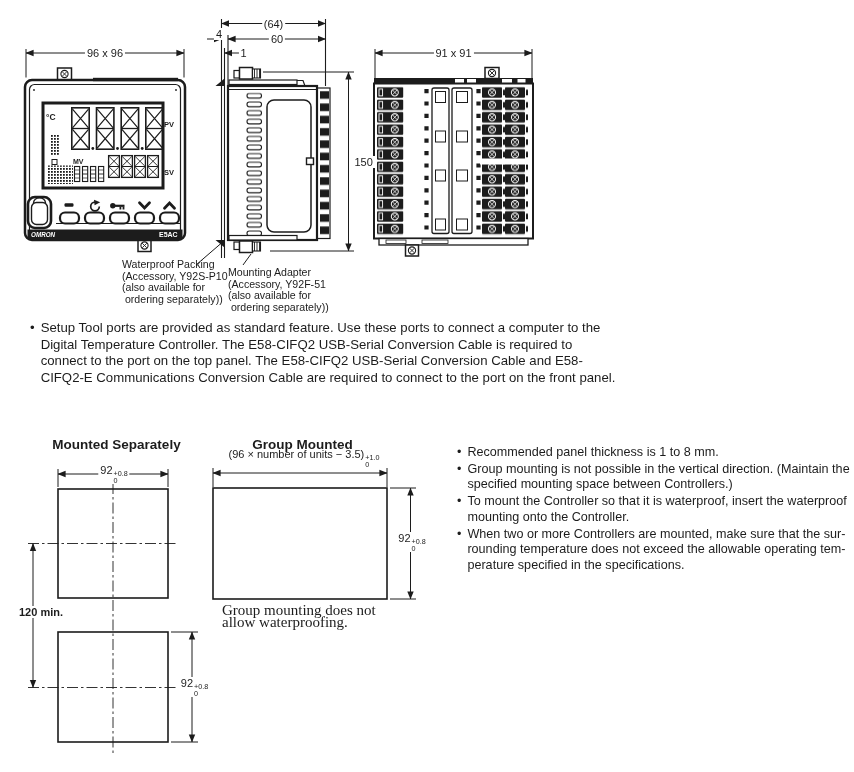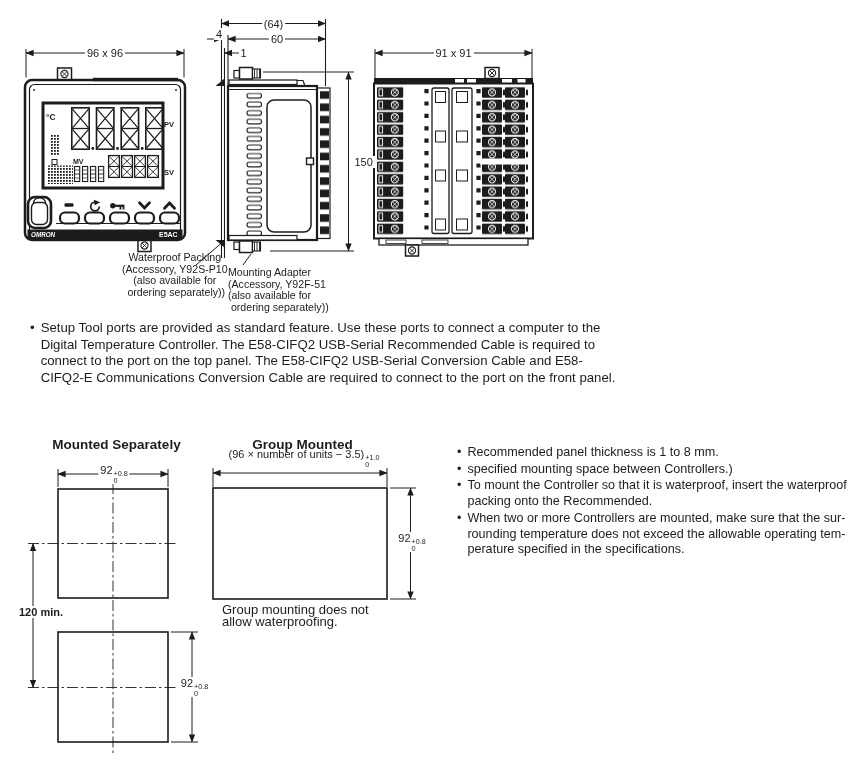--- a/index.html
+++ b/index.html
@@ -11,21 +11,21 @@
   .cy{transform:translateY(-50%);}
   .dim{font-size:11px;padding:0 2px;text-align:center;}
   .stack{display:inline-flex;flex-direction:column;align-items:flex-start;
          font-size:7.2px;line-height:7px;margin-left:1px;vertical-align:-2px;}
   .heading{font-size:13.5px;font-weight:bold;background:transparent;}
   .callout{font-size:10.6px;line-height:11.6px;background:transparent;}
   .pre{white-space:pre;}
   .para{display:flex;gap:6px;font-size:13.2px;line-height:16.6px;background:transparent;}
   .mnotes{font-size:12.6px;line-height:15.7px;background:transparent;}
   .mitem{display:flex;gap:6px;margin-bottom:1px;}
-  .note{font-size:13px;line-height:12.4px;background:transparent;}
+  .note{font-size:15px;line-height:12.4px;background:transparent;font-family:Liberation Serif, serif;}
   .svgt{font-family:"Liberation Sans",sans-serif;fill:#1c1c1c;}
   .b75{font-size:7.5px;font-weight:bold;}
   .b70{font-size:7px;font-weight:bold;}
   .b85{font-size:8.5px;font-weight:bold;}
   .logo{font-size:6.3px;font-weight:bold;font-style:italic;fill:#fff;}
   .model{font-size:7px;font-weight:bold;fill:#fff;}
 </style>
 </head>
 <body>
 
@@ -260,39 +260,39 @@
 </svg>
 
 <div class="lbl dim c" style="left:105px;top:53px;">96 x 96</div>
 <div class="lbl dim c" style="left:273.5px;top:23.5px;">(64)</div>
 <div class="lbl dim c" style="left:277px;top:39px;">60</div>
 <div class="lbl dim c" style="left:219px;top:33.5px;">4</div>
 <div class="lbl dim c" style="left:243.5px;top:53px;">1</div>
 <div class="lbl dim cy" style="left:352.5px;top:161.5px;">150</div>
 <div class="lbl dim c" style="left:453.5px;top:53px;">91 x 91</div>
 
-<div class="lbl callout" style="left:122px;top:252px;text-align:center;">
+<div class="lbl callout" style="left:122px;top:259px;">
   <div class="pre">Waterproof Packing</div>
   <div class="pre">(Accessory, Y92S-P10</div>
   <div class="pre">(also available for</div>
   <div class="pre"> ordering separately))</div>
 </div>
 
 <div class="lbl callout" style="left:228px;top:267px;">
   <div class="pre">Mounting Adapter</div>
   <div class="pre">(Accessory, Y92F-51</div>
   <div class="pre">(also available for</div>
   <div class="pre"> ordering separately))</div>
 </div>
 
 <div class="lbl para" style="left:30px;top:320px;">
   <span>•</span>
   <div>
     <div>Setup Tool ports are provided as standard feature. Use these ports to connect a computer to the</div>
-    <div>Digital Temperature Controller. The E58-CIFQ2 USB-Serial Recommended Cable is required to</div>
+    <div>Digital Temperature Controller. The E58-CIFQ2 USB-Serial Conversion Cable is required to</div>
     <div>connect to the port on the top panel. The E58-CIFQ2 USB-Serial Conversion Cable and E58-</div>
     <div>CIFQ2-E Communications Conversion Cable are required to connect to the port on the front panel.</div>
   </div>
 </div>
 
 <div class="lbl heading c" style="left:116.5px;top:444px;">Mounted Separately</div>
 <div class="lbl heading c" style="left:302.5px;top:444px;">Group Mounted</div>
 
 <div class="lbl dim c" style="left:304px;top:458px;background:transparent;">
   <span>(96 × number of units − 3.5)</span><span class="stack">
@@ -332,28 +332,29 @@
 <div class="lbl mnotes" style="left:457px;top:445px;">
   <div class="mitem">
     <span>•</span>
     <div>
           <div>Recommended panel thickness is 1 to 8 mm.</div>
         </div>
   </div>
   <div class="mitem">
     <span>•</span>
     <div>
+      <div>Group mounting is not possible in the vertical direction. (Maintain the</div>
       <div>specified mounting space between Controllers.)</div>
     </div>
   </div>
   <div class="mitem">
     <span>•</span>
     <div>
       <div>To mount the Controller so that it is waterproof, insert the waterproof</div>
-      <div>packing onto the Recommended.</div>
+      <div>mounting onto the Controller.</div>
     </div>
   </div>
   <div class="mitem">
     <span>•</span>
     <div>
       <div>When two or more Controllers are mounted, make sure that the sur-</div>
       <div>rounding temperature does not exceed the allowable operating tem-</div>
       <div>perature specified in the specifications.</div>
     </div>
   </div>

